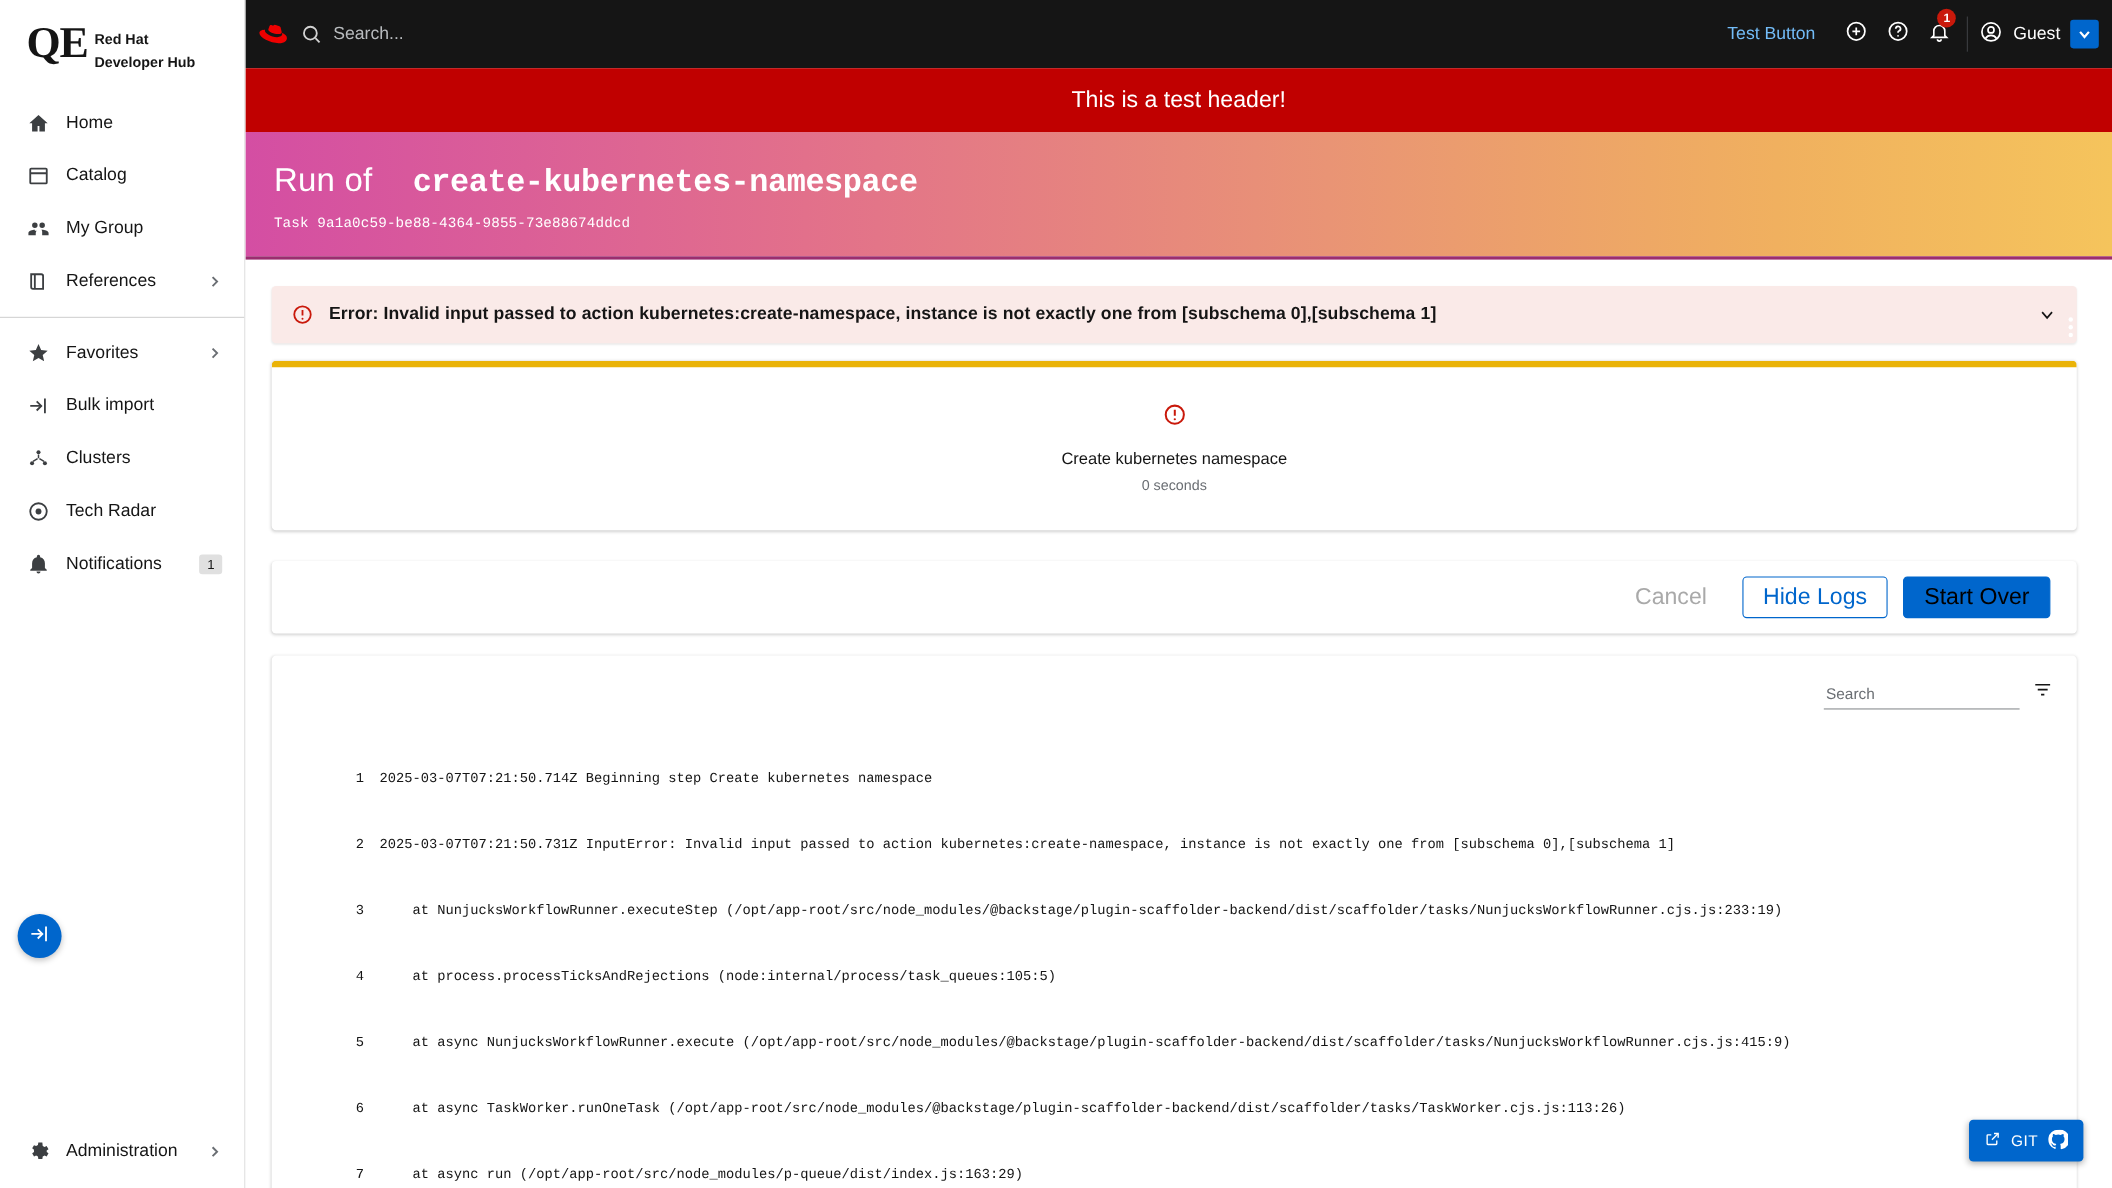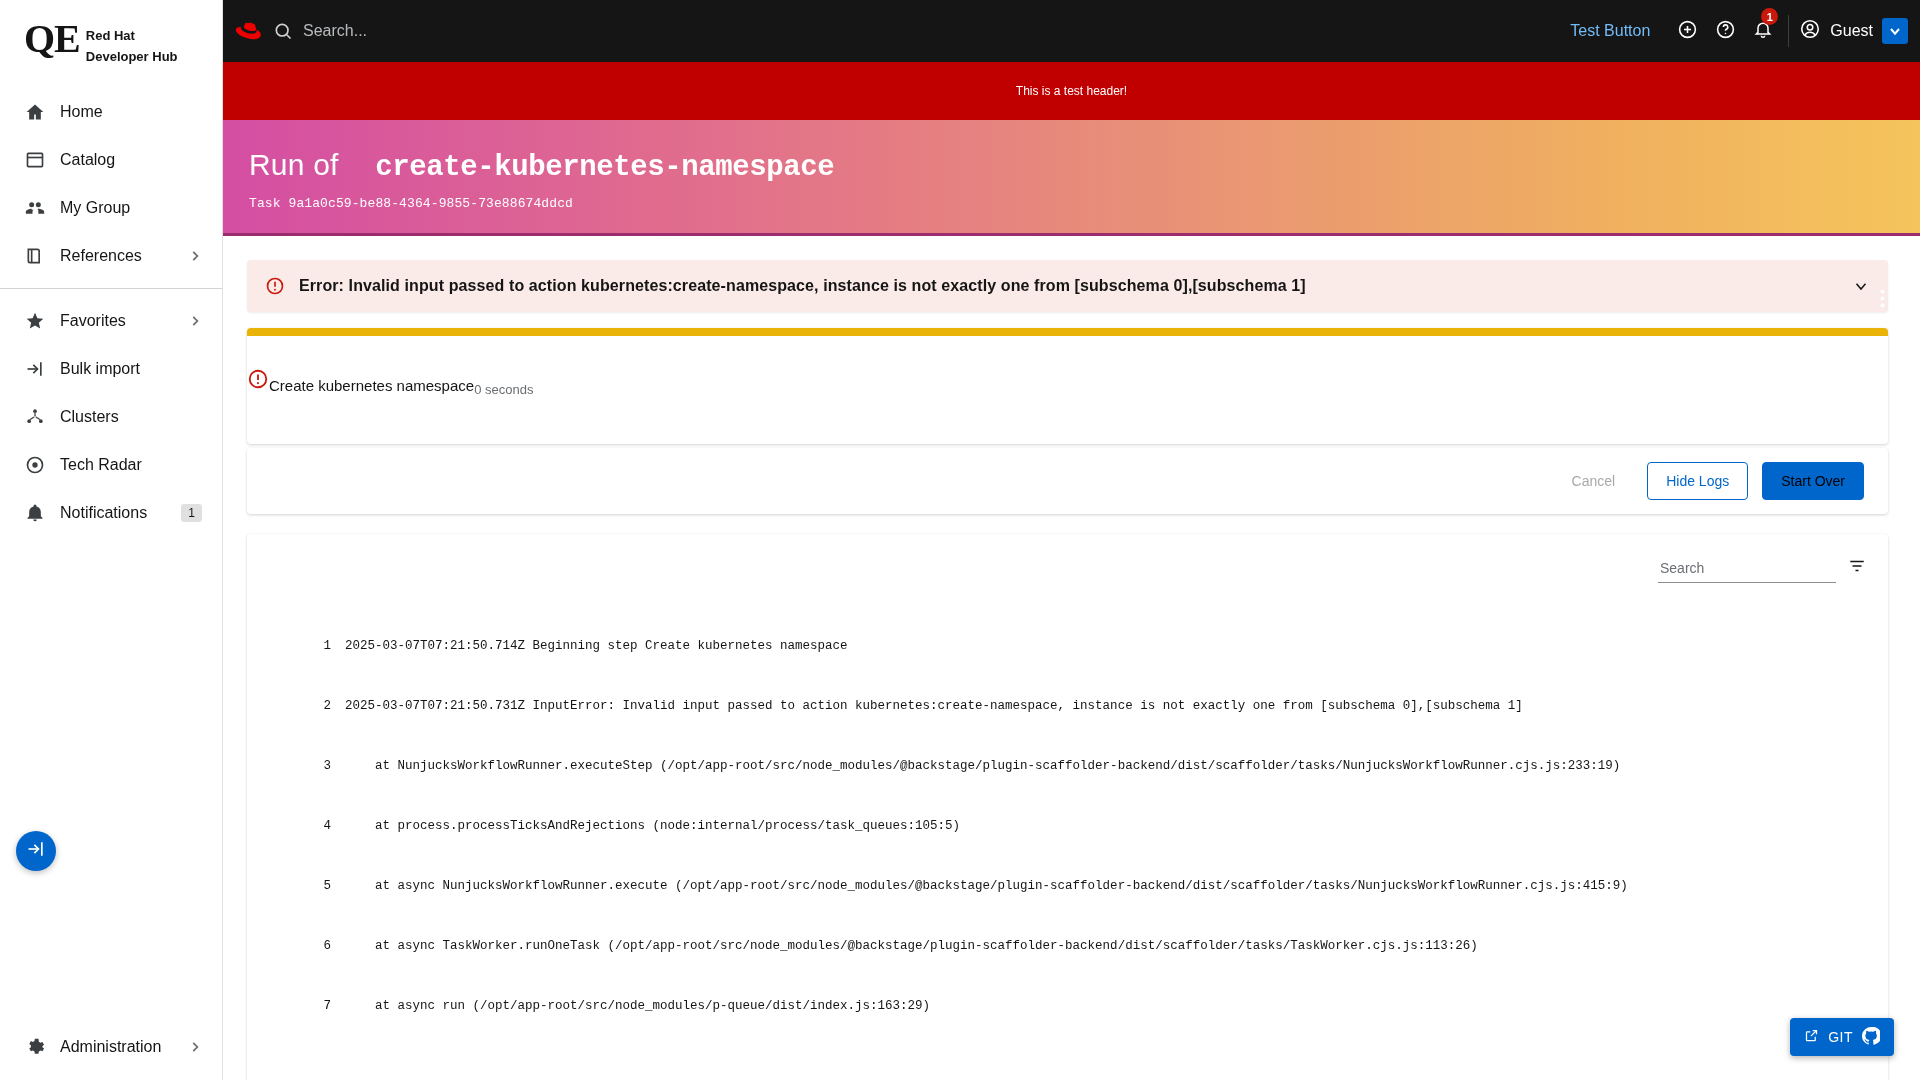--- a/index.html
+++ b/index.html
@@ -114,21 +114,21 @@
   .user-name { font-size: 16px; color: #fff; }
   .user-caret {
     width: 26px; height: 26px; background: #0066cc; border-radius: 3px;
     display: flex; align-items: center; justify-content: center;
   }
 
   
   .test-header {
     height: 58px; background: #c00000; color: #fff;
     display: flex; align-items: center; justify-content: center;
-    font-size: 12px; flex: none;
+    font-size: 21px; flex: none;
   }
 
   
   .page-header {
     height: 116px; flex: none;
     background: linear-gradient(90deg, #d44ea3 0%, #e2708b 30%, #e99475 58%, #f0b05f 82%, #f5c45c 100%);
     position: relative;
     padding: 26px 36px 0 26px;
     color: #fff;
     border-bottom: 3px solid #9b2d6f;
@@ -167,35 +167,35 @@
     flex: 1; font-size: 16px; font-weight: 700; color: #151515;
     letter-spacing: .1px;
   }
   .alert-caret { color: #151515; cursor: pointer; display: flex; align-items: center; }
 
   .card {
     background: #fff; border-radius: 4px;
     box-shadow: 0 1px 3px rgba(0,0,0,.18);
   }
   .step-card {
-    border-top: 8px solid #eab308;
+    border-top: 6px solid #eab308;
     padding: 32px 0 34px;
-    display: flex; flex-direction: row; align-items: center;
-    margin-bottom: 4px;
+    display: flex; flex-direction: column; align-items: center;
+    margin-bottom: 28px;
   }
   .step-ico { color: #c9190b; margin-bottom: 16px; }
   .step-title { font-size: 15px; color: #151515; margin-bottom: 7px; }
   .step-time { font-size: 13px; color: #6a6e73; }
 
   .actions-card {
     display: flex; align-items: center; justify-content: flex-end;
     gap: 14px; padding: 14px 24px; margin-bottom: 20px;
   }
   .btn {
-    font-family: inherit; font-size: 14px; cursor: pointer;
+    font-family: inherit; font-size: 21px; cursor: pointer;
     border-radius: 4px; padding: 8px 18px; line-height: 20px;
   }
   .btn-text { background: none; border: none; color: #a9a9a9; }
   .btn-outline { background: #fff; border: 1px solid #0066cc; color: #0066cc; }
   .btn-primary { background: #0066cc; border: 1px solid #0066cc; color: #000000; }
 
   .logs-card { padding: 22px 22px 18px; position: relative; }
   .logs-toolbar { display: flex; justify-content: flex-end; align-items: flex-end; gap: 12px; margin-bottom: 3px; }
   .log-search {
     width: 178px; border: none; border-bottom: 1px solid #8a8d90;

